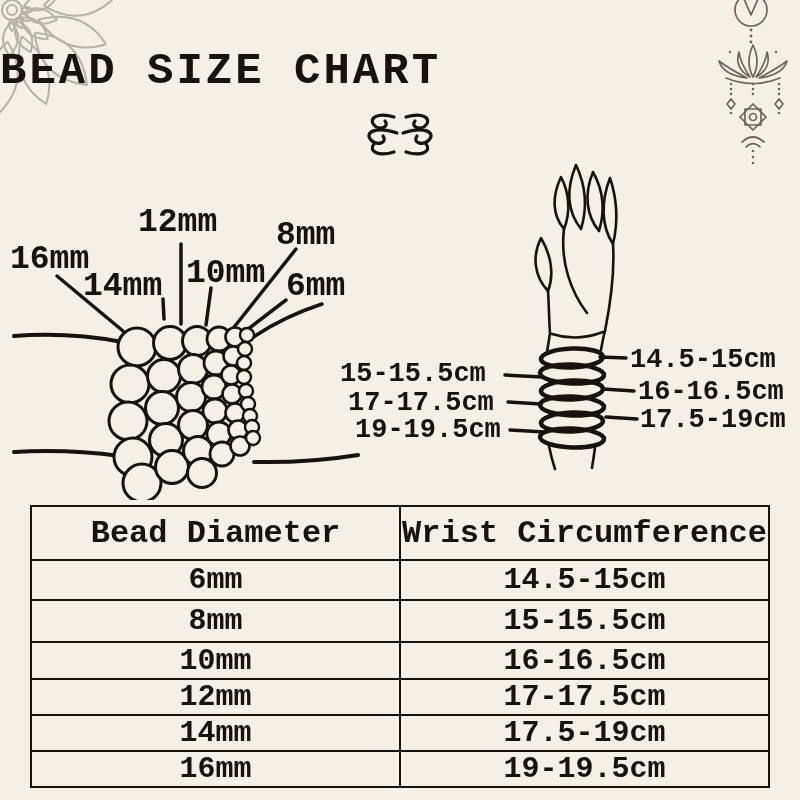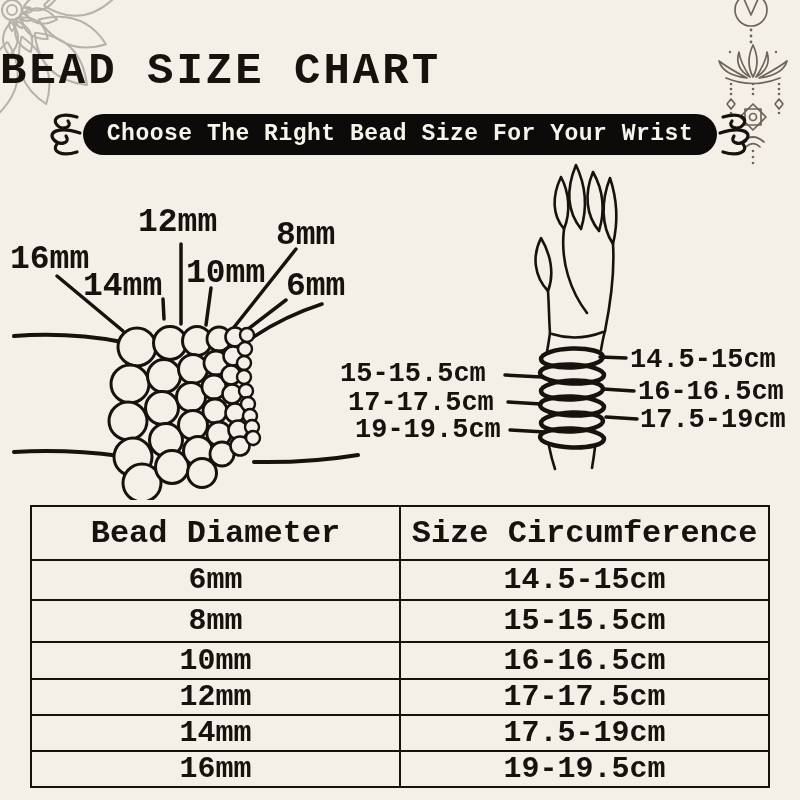--- a/index.html
+++ b/index.html
@@ -110,21 +110,20 @@
 <div class="abs title">BEAD SIZE CHART</div>
 
 <div class="abs banner-row">
   <svg width="40" height="48" viewBox="0 0 40 48">
     <g fill="none" stroke="#17120e" stroke-width="3.2" stroke-linecap="round">
       <path d="M34,7 C18,2 8,8 14,15 C19,21 30,17 25,11"></path>
       <path d="M37,23 C16,16 4,22 11,30 C17,36 28,33 23,26"></path>
       <path d="M34,42 C18,47 8,41 14,34"></path>
     </g>
   </svg>
-  <div class="pill">Choose The Right Bead Size For Your Wrist</div>
   <svg width="40" height="48" viewBox="0 0 40 48" style="transform:scaleX(-1)">
     <g fill="none" stroke="#17120e" stroke-width="3.2" stroke-linecap="round">
       <path d="M34,7 C18,2 8,8 14,15 C19,21 30,17 25,11"></path>
       <path d="M37,23 C16,16 4,22 11,30 C17,36 28,33 23,26"></path>
       <path d="M34,42 C18,47 8,41 14,34"></path>
     </g>
   </svg>
 </div>
 
 <svg class="abs" style="top:0;left:0" width="800" height="500" viewBox="0 0 800 500">
@@ -250,21 +249,21 @@
 <div class="abs wrist-label" style="top:407px;left:640px">17.5-19cm</div>
 
 <table class="size-table">
   <colgroup>
       <col style="width:50%">
       <col style="width:50%">
     </colgroup>
   <tbody>
       <tr>
     <th>Bead Diameter</th>
-    <th>Size Circumference</th>
+    <th>Wrist Circumference</th>
   </tr>
   <tr style="height:40px">
     <td>6mm</td>
     <td>14.5-15cm</td>
   </tr>
   <tr style="height:42px">
     <td>8mm</td>
     <td>15-15.5cm</td>
   </tr>
   <tr style="height:37px">

